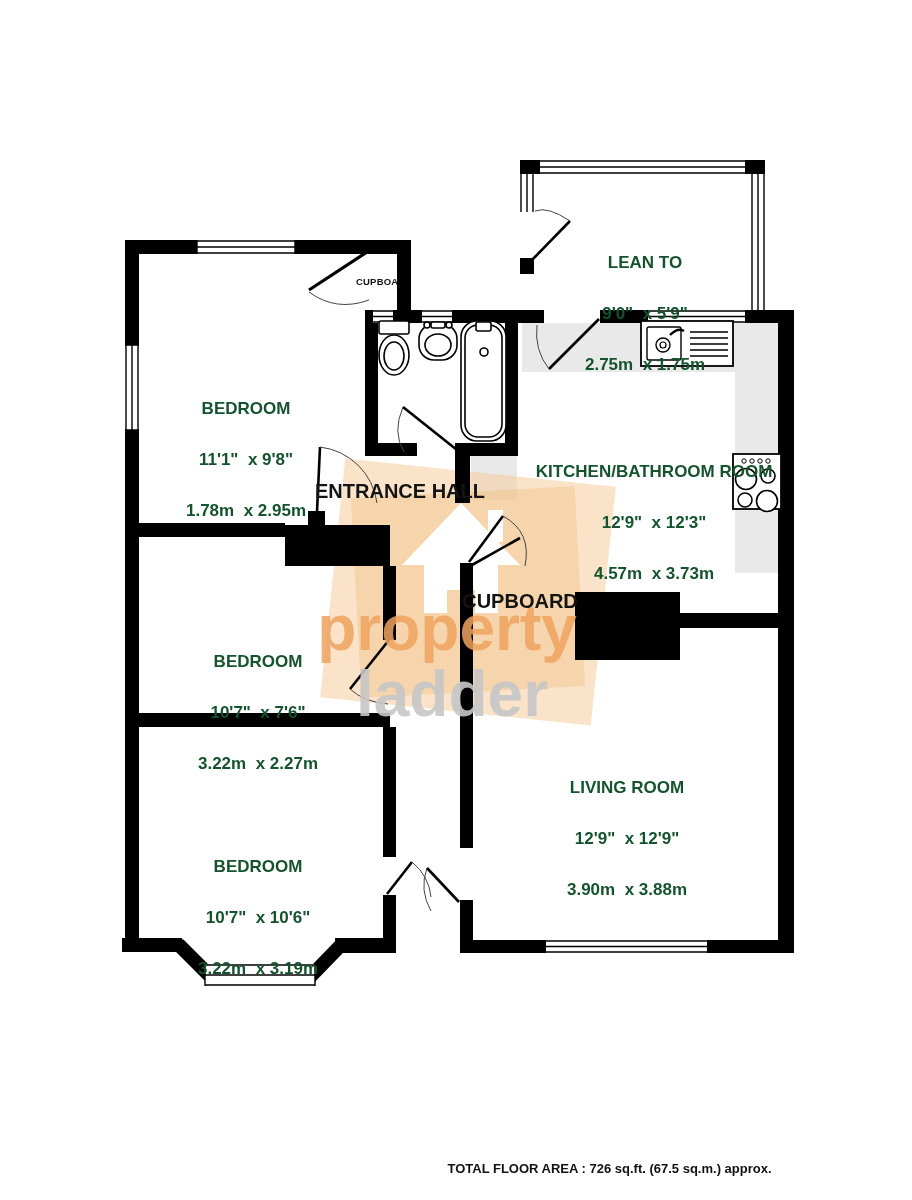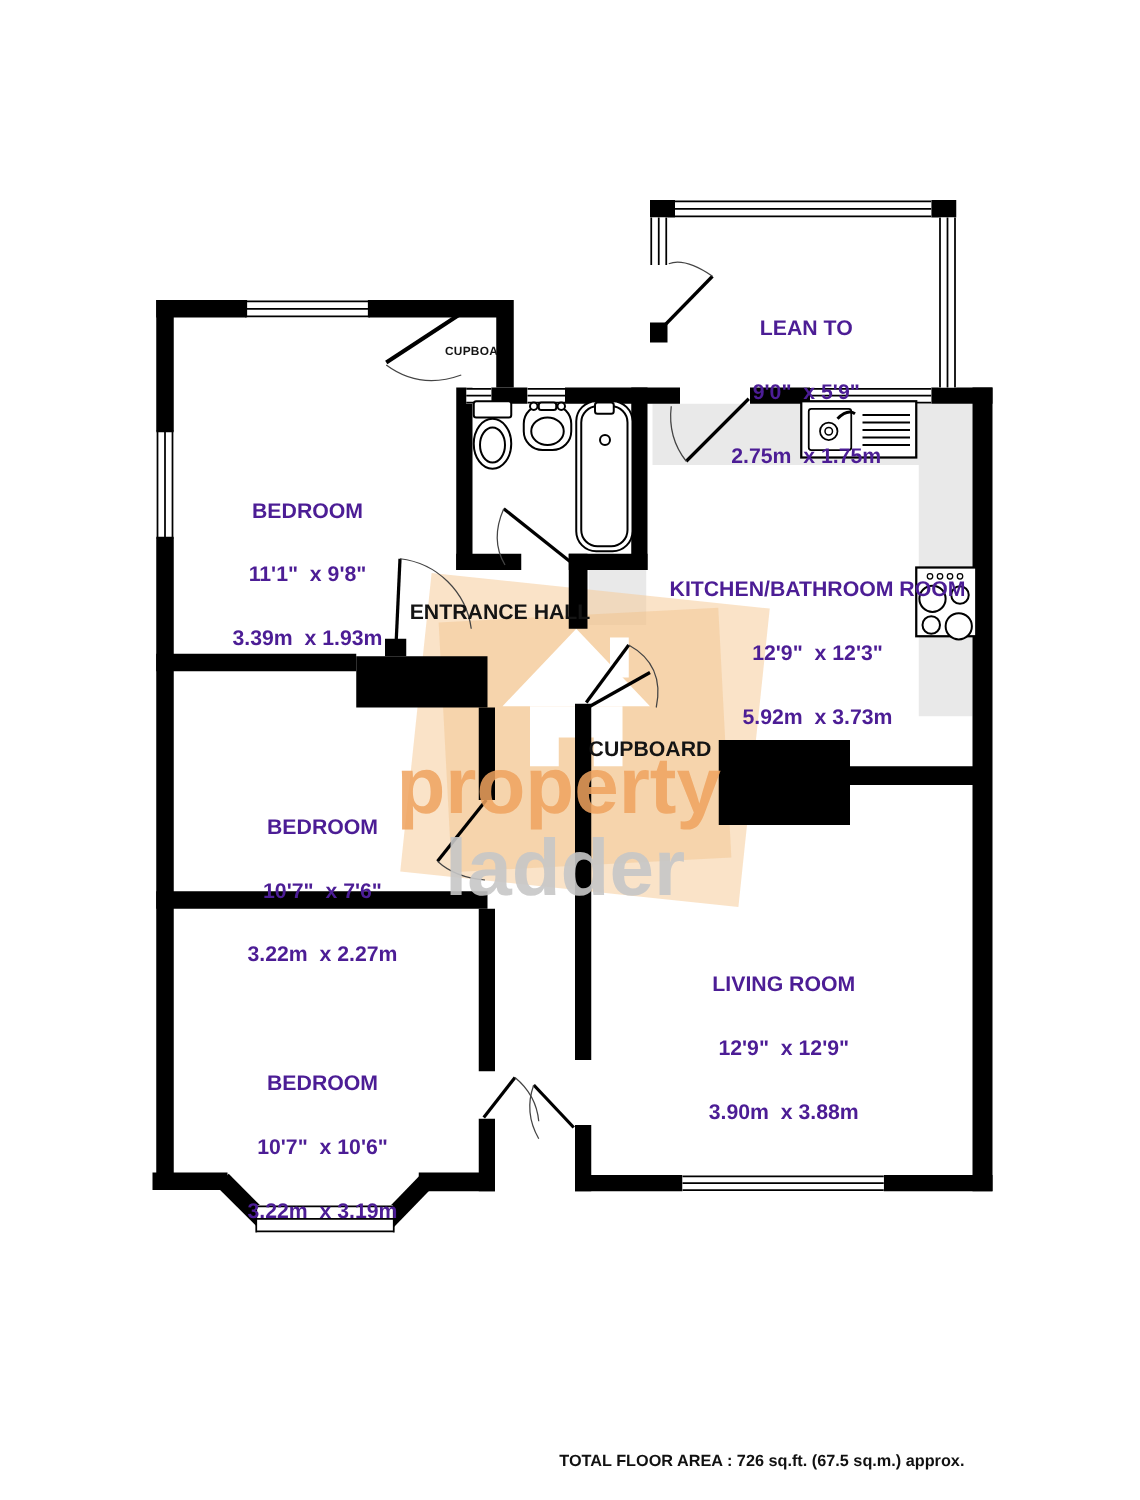--- a/index.html
+++ b/index.html
@@ -2,23 +2,23 @@
 <html><head>
 <meta charset="utf-8">
 <style>
   html,body{margin:0;padding:0;background:#fff;}
   .page{position:relative;width:912px;height:1200px;background:#fff;overflow:hidden;
         font-family:"Liberation Sans",sans-serif;color:#111;}
   .plan-svg{position:absolute;left:0;top:0;width:912px;height:1200px;}
   .title{position:absolute;left:455px;top:16px;transform:translateX(-50%);
          text-align:center;font-weight:bold;font-size:21px;line-height:25px;white-space:pre;}
   .room-label{position:absolute;transform:translateX(-50%);text-align:center;
-         font-weight:bold;font-size:17px;line-height:17px;white-space:pre;color:#4c1d95;}
+         font-weight:bold;font-size:17px;line-height:17px;white-space:pre;color:#14532d;}
   .small-label{position:absolute;transform:translateX(-50%);font-weight:bold;
-         font-size:17px;white-space:pre;color:#141414;}
+         font-size:20px;white-space:pre;color:#141414;}
   .tiny-cupboard{position:absolute;left:356px;top:276px;width:42px;height:12px;
          overflow:hidden;font-weight:bold;font-size:9.5px;letter-spacing:.2px;color:#141414;}
   .footer{position:absolute;left:588px;top:1124px;transform:translateX(-50%);
           text-align:center;white-space:pre;}
   .footer .total{font-weight:bold;font-size:13px;line-height:17px;margin-left:43px;}
 </style>
 </head>
 <body>
 
 <div class="page">
@@ -205,28 +205,28 @@
 
   <div class="room-label" style="left:645px;top:220px">
     <div>LEAN TO</div>
     <div>9'0"  x 5'9"</div>
     <div>2.75m  x 1.75m</div>
   </div>
 
   <div class="room-label" style="left:246px;top:366px">
     <div>BEDROOM</div>
     <div>11'1"  x 9'8"</div>
-    <div>3.39m  x 1.93m</div>
+    <div>1.78m  x 2.95m</div>
   </div>
 
 
   <div class="room-label" style="left:654px;top:429px">
     <div>KITCHEN/BATHROOM ROOM</div>
     <div>12'9"  x 12'3"</div>
-    <div>5.92m  x 3.73m</div>
+    <div>4.57m  x 3.73m</div>
   </div>
 
   <div class="small-label" style="left:400px;top:480px;transform:translateX(-50%)">ENTRANCE HALL</div>
 
   <div class="small-label" style="left:520px;top:590px;transform:translateX(-50%)">CUPBOARD</div>
 
   <div class="tiny-cupboard">CUPBOARD</div>
 
   <div class="room-label" style="left:258px;top:619px">
     <div>BEDROOM</div>

